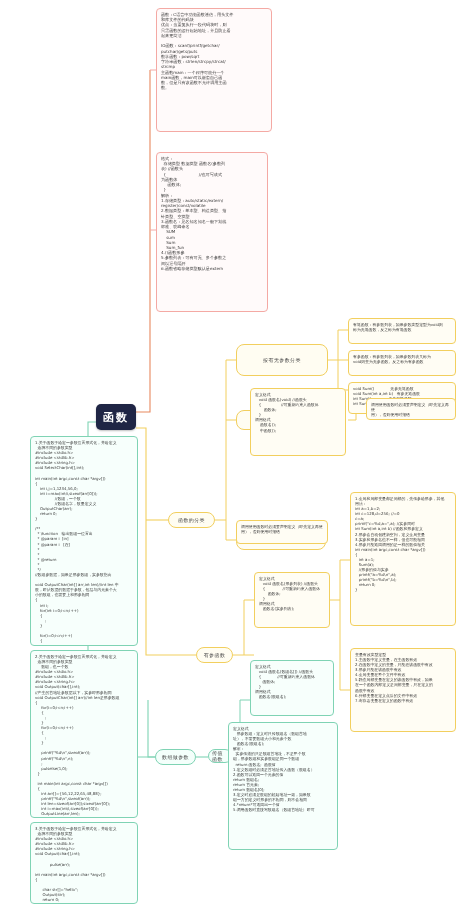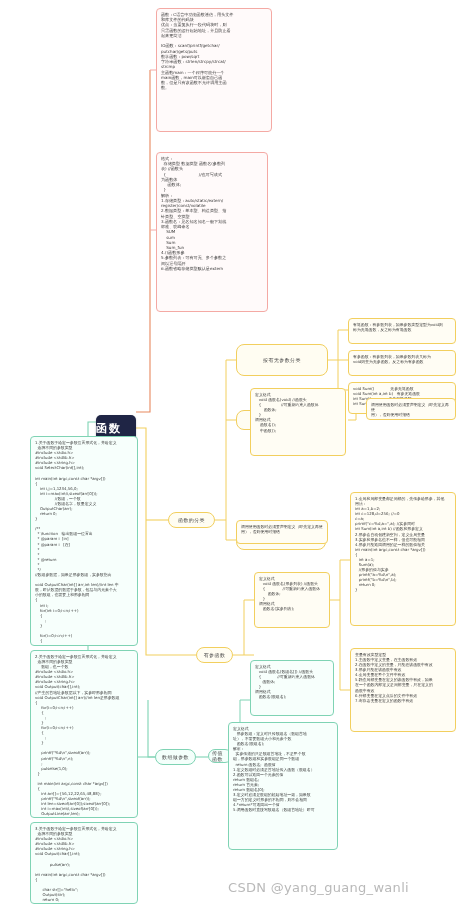--- a/index.html
+++ b/index.html
@@ -6,24 +6,23 @@
   body{width:462px;height:914px;position:relative;overflow:hidden;
        font-family:"DejaVu Sans","Liberation Sans",sans-serif;}
   #canvas{position:absolute;left:0;top:0;width:462px;height:914px;}
   .svg-layer{position:absolute;left:0;top:0;width:462px;height:914px;pointer-events:none;}
 
   .node{position:absolute;box-sizing:border-box;}
 
   
   .root{
     background:#1f2545;color:#ffffff;border-radius:5px;
-    display:flex;align-items:center;
+    display:flex;align-items:center;justify-content:center;
     font-size:11px;letter-spacing:2px;font-weight:bold;
     box-shadow:0 1px 2px rgba(0,0,0,.25);
-    margin-top:11px;
   }
 
   
   .pink-box{
     background:#fffafa;border:1px solid #f4a9a4;border-radius:4px;
     color:#3a3a3a;padding:3px 4px;line-height:1.28;
     font-size:4.1px;white-space:pre-wrap;overflow:hidden;
   }
 
   
@@ -335,15 +334,14 @@
             pulse(arr);
 
 int main(int argc,const char *argv[])
 {
 
       char str[]="hello";
       Output(str);
       return 0;
 }</div>
 
-  <div class="watermark" style="left:228px;top:880px;">CSDN @yang_guang_wanli</div>
 
 </div>
 
 </body></html>

